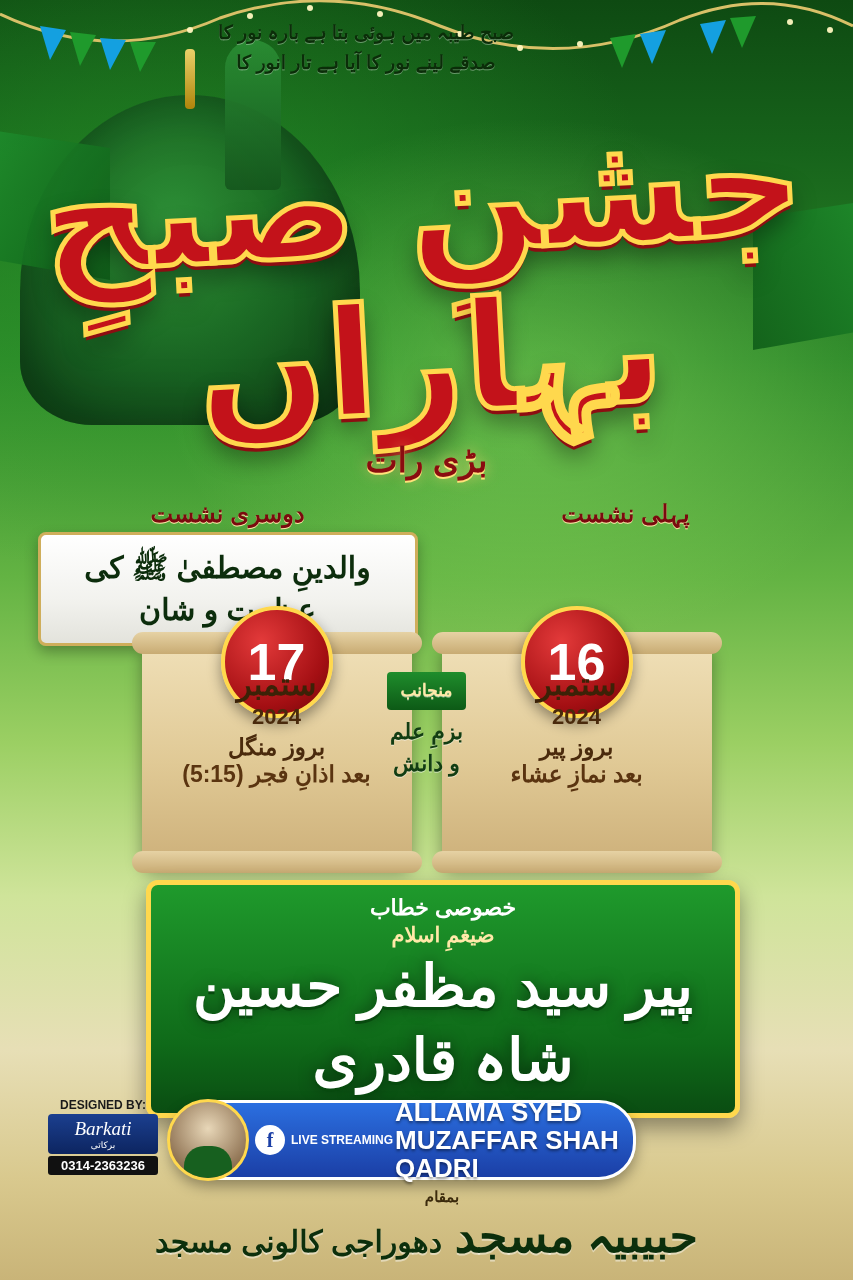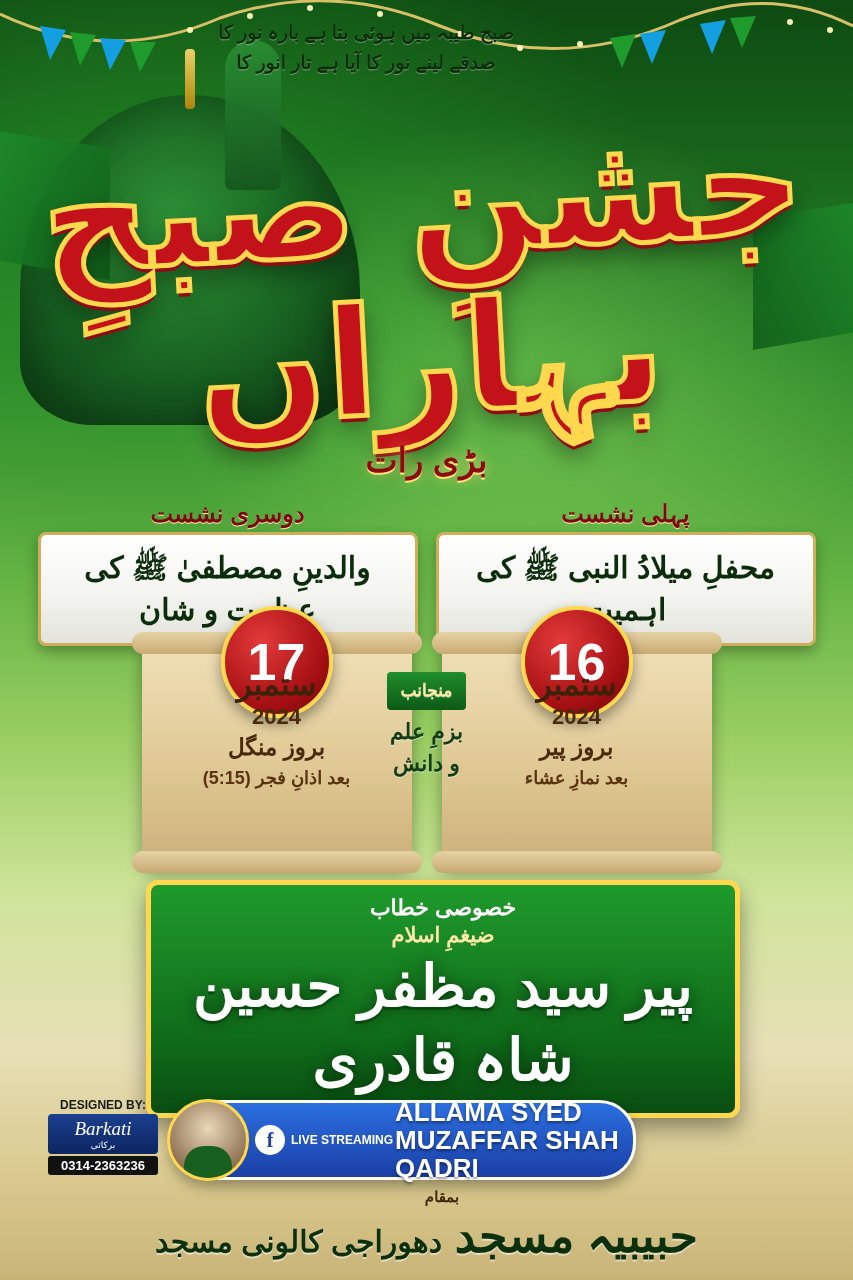--- a/index.html
+++ b/index.html
@@ -119,21 +119,21 @@
   }
   .scroll:before{top:-8px;}
   .scroll:after{bottom:-8px;}
   .scroll-inner{
     position:absolute;inset:26px 14px 22px 14px;direction:rtl;text-align:center;
     color:#4a2a0c;font-weight:bold;
   }
   .scroll-month{font-size:31px;line-height:38px;color:#3c2207;}
   .scroll-year{font-size:22px;}
   .scroll-day{font-size:23px;margin-top:4px;}
-  .scroll-time{font-size:18px;margin-top:6px;color:#5a3410;}
+  .scroll-time{font-size:23px;color:#5a3410;}
   .badge{
     position:absolute;top:-34px;left:50%;transform:translateX(-50%);
     width:104px;height:104px;border-radius:50%;
     background:radial-gradient(circle at 35% 30%,#e33a3a,#a40f13 65%,#6d0609);
     border:4px solid #ffd84d;
     color:#fff;font-size:52px;font-weight:bold;
     display:flex;align-items:center;justify-content:center;
     box-shadow:0 6px 14px rgba(0,0,0,.4);
   }
   .center-tag{
@@ -265,21 +265,20 @@
   </div>
 
   <div class="title-wrap">
     <div class="title-main">جشنِ صبحِ بہاراں</div>
   </div>
   <div class="title-sub">بڑی رات</div>
 
   <div class="sessions">
     <div class="session">
       <div class="session-head">پہلی نشست</div>
-      <div class="session-box">محفلِ میلادُ النبی ﷺ کی اہمیت</div>
     </div>
     <div class="session">
       <div class="session-head">دوسری نشست</div>
       <div class="session-box">والدینِ مصطفیٰ ﷺ کی عظمت و شان</div>
     </div>
   </div>
 
   <div class="scrolls">
     <div class="scroll">
       <div class="badge">16</div>

